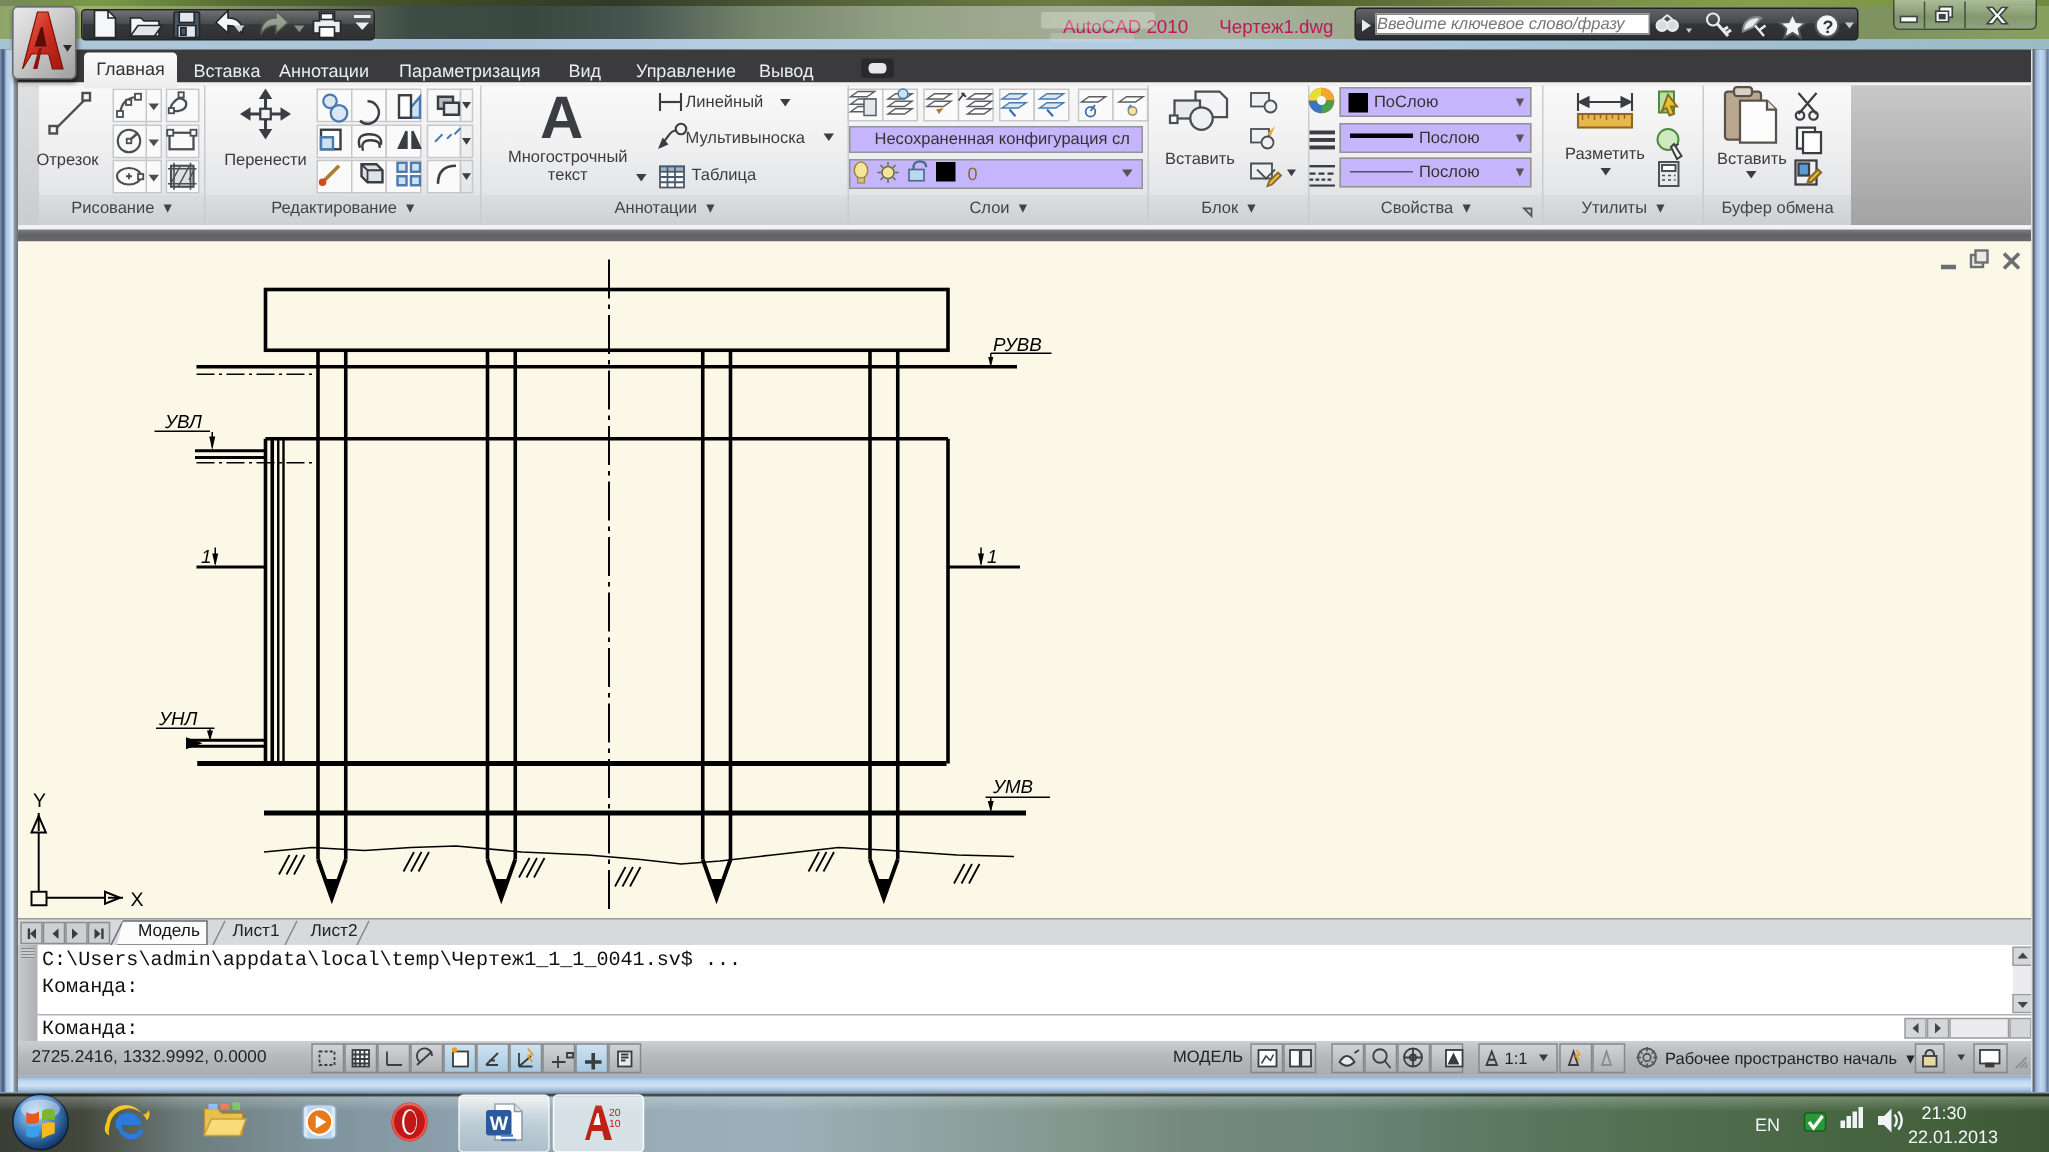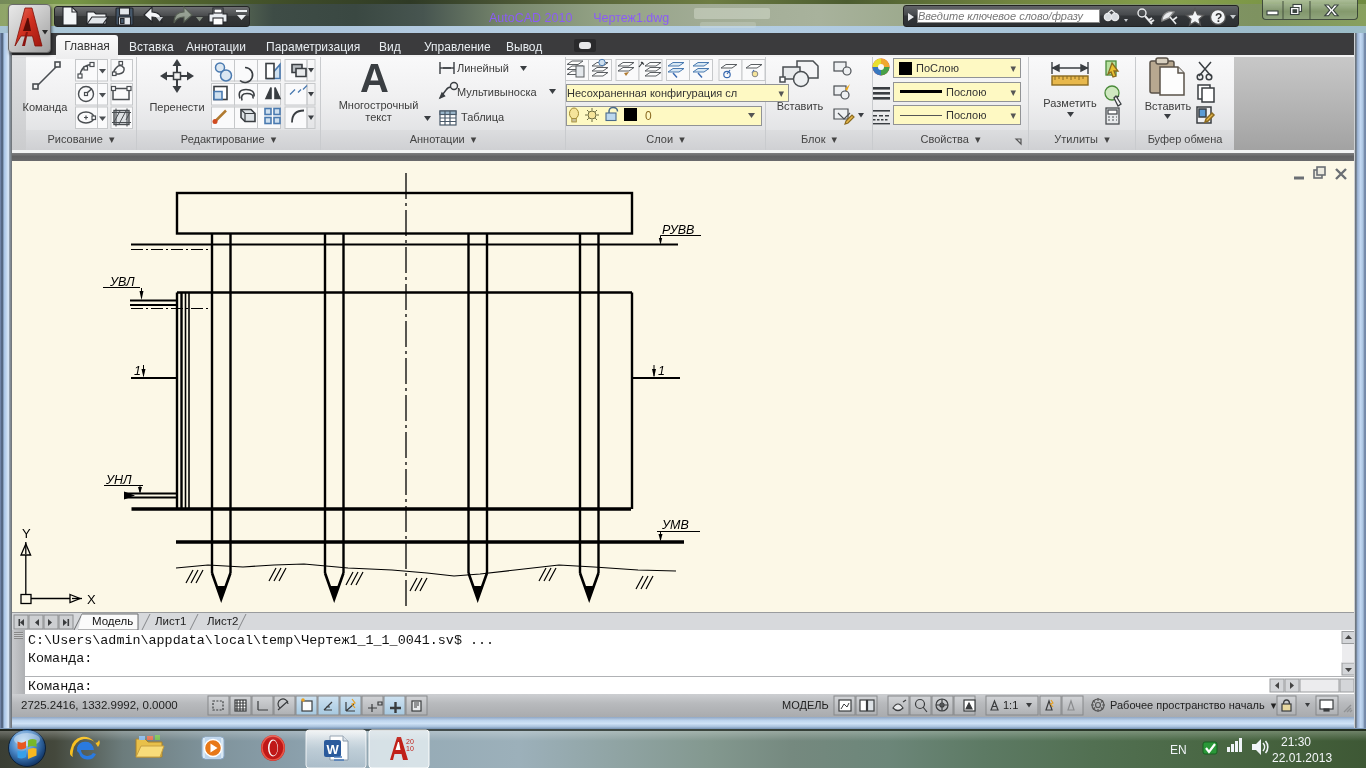--- a/index.html
+++ b/index.html
@@ -6,21 +6,21 @@
 body{font-family:"Liberation Sans",sans-serif;}
 #screen{position:absolute;top:0;left:0;width:1366px;height:768px;background:#fcf8e7;}
 .abs{position:absolute;}
 
 #walltop{top:0;left:0;width:1366px;height:4px;
  background:linear-gradient(90deg,#75895a 0,#7a9a48 5%,#55682f 12%,#3d4a28 22%,#2f3a26 30%,#54603a 40%,#6d7c42 52%,#4c5c30 62%,#718440 74%,#86a04c 86%,#6f8a40 100%);}
 #titlebar{top:4px;left:0;width:1366px;height:29px;
  background:linear-gradient(90deg,#8fa468 0,#9db274 4%,#8b9d6e 9%,#6c7d5e 15%,#3e4c46 20%,#3a4842 26%,#475550 31%,#76866c 37%,#93a285 44%,#a2ac96 52%,#a8b29c 60%,#9aa88a 68%,#8d9c7a 76%,#83966a 84%,#7e9260 92%,#88a05e 100%);}
 #titlebar:after{content:"";position:absolute;left:0;bottom:0;width:100%;height:7px;
  background:linear-gradient(90deg,rgba(170,200,230,.85),rgba(190,215,240,.9) 30%,rgba(175,205,235,.85) 70%,rgba(160,195,225,.8));}
-#titletext{top:11px;left:489px;width:400px;height:16px;color:#8b5cf6;font-size:12.5px;}
+#titletext{top:11px;left:489px;width:400px;height:16px;color:#be185d;font-size:12.5px;text-align:right;}
 #qat{top:6px;left:54px;width:196px;height:21px;border-radius:3px;
  background:linear-gradient(180deg,#6e7072 0,#4a4c4e 45%,#353738 50%,#2e3031 100%);
  border:1px solid #232425;}
 #search{top:5px;left:903px;width:336px;height:22px;border-radius:3px;
  background:linear-gradient(180deg,#616467 0,#46494c 45%,#333639 50%,#2c2f32 100%);
  border:1px solid #222;}
 #searchbox{top:3px;left:13px;width:183px;height:14px;background:#fff;border:1px solid #888;
  font-style:italic;color:#777;font-size:11px;padding-left:0;line-height:13px;}
 #winbtns{top:0px;left:1262px;width:96px;height:20px;
  background:linear-gradient(180deg,rgba(190,205,180,.75),rgba(130,150,120,.55) 60%,rgba(150,170,140,.65));
@@ -37,21 +37,21 @@
  border:1px solid #6a6a6a;box-shadow:1px 2px 3px rgba(0,0,0,.5);}
 
 #ribbon{top:57px;left:0;width:1366px;height:94px;background:#c9cbce;}
 #ribbonempty{top:0;left:1234px;width:123px;height:94px;background:linear-gradient(180deg,#c8c8c8,#a2a2a2);}
 .panel{position:absolute;top:0;height:73px;background:linear-gradient(180deg,#f9f9fa 0,#f0f0f1 55%,#e3e4e6 100%);}
 .plabel{position:absolute;top:73px;height:20px;background:linear-gradient(180deg,#dcddDF,#cfd0d3);
  color:#444;font-size:11px;text-align:center;line-height:19px;}
 #ribbonmargin{top:0;left:0;width:26px;height:93px;background:linear-gradient(180deg,#dfe0e2,#cbccce);}
 .bigtxt{position:absolute;color:#3c3c3c;font-size:11px;text-align:center;}
 .smalltxt{position:absolute;color:#3c3c3c;font-size:11px;}
-.combo{position:absolute;background:#fef9c3;border:1px solid #919396;font-size:11px;color:#333;}
+.combo{position:absolute;background:#c4b5fd;border:1px solid #919396;font-size:11px;color:#333;}
 
 #whitesep{top:150px;left:0;width:1366px;height:3px;background:#f2f3f4;}
 #darkstrip{top:153px;left:0;width:1366px;height:8px;background:linear-gradient(180deg,#7e7e80,#626264 45%,#6a6a6c);}
 
 #canvas{top:161px;left:12px;width:1342px;height:451px;background:#fcf8e7;}
 #bleft{z-index:2;top:33px;left:0;width:12px;height:695px;background:linear-gradient(90deg,#7d93ba 0,#45566e 18%,#a8c4e6 35%,#c3d8f0 55%,#dceafa 70%,#8e9aa8 80%,#6b6f72 100%);}
 #bright{z-index:2;top:33px;left:1354px;width:12px;height:695px;background:linear-gradient(90deg,#fdfdfd 0,#5c6670 14%,#9db4d4 30%,#c2d8f2 55%,#abc4e0 75%,#66799a 92%,#8099b8 100%);}
 
 #laytabs{top:612px;left:12px;width:1342px;height:18px;background:#d7d9dc;border-top:1px solid #9a9c9e;}
 
@@ -168,30 +168,30 @@
   <div class="plabel" style="left:566px;width:199px;">Слои&nbsp;&nbsp;▾</div>
   <div class="panel" style="left:766px;width:106px;"></div>
   <div class="plabel" style="left:766px;width:106px;text-align:center;">Блок&nbsp;&nbsp;▾</div>
   <div class="panel" style="left:873px;width:155px;"></div>
   <div class="plabel" style="left:873px;width:155px;">Свойства&nbsp;&nbsp;▾</div>
   <div class="panel" style="left:1029px;width:106px;"></div>
   <div class="plabel" style="left:1029px;width:106px;">Утилиты&nbsp;&nbsp;▾</div>
   <div class="panel" style="left:1136px;width:98px;"></div>
   <div class="plabel" style="left:1136px;width:98px;">Буфер обмена</div>
   <div class="abs" id="ribbonempty"></div>
-  <div class="bigtxt" style="left:16px;top:44px;width:58px;">Команда</div>
+  <div class="bigtxt" style="left:16px;top:44px;width:58px;">Отрезок</div>
   <div class="bigtxt" style="left:146px;top:44px;width:62px;">Перенести</div>
   <div class="bigtxt" style="left:329px;top:42px;width:99px;">Многострочный<br>текст</div>
   <div class="smalltxt" style="left:457px;top:5px;">Линейный</div>
   <div class="smalltxt" style="left:457px;top:29px;">Мультивыноска</div>
   <div class="smalltxt" style="left:461px;top:54px;">Таблица</div>
   <div class="bigtxt" style="left:769px;top:43px;width:62px;">Вставить</div>
   <div class="bigtxt" style="left:1039px;top:40px;width:62px;">Разметить</div>
   <div class="bigtxt" style="left:1137px;top:43px;width:62px;">Вставить</div>
-  <div class="combo" style="left:566px;top:27px;width:223px;height:18px;line-height:17px;padding-left:0;">Несохраненная конфигурация сл<span style="float:right;margin-right:4px;color:#555;">▾</span></div>
+  <div class="combo" style="left:566px;top:27px;width:196px;height:18px;line-height:17px;padding-left:16px;">Несохраненная конфигурация сл<span style="float:right;margin-right:4px;color:#555;">▾</span></div>
   <div class="combo" style="left:566px;top:49px;width:196px;height:20px;"></div>
   <div class="combo" style="left:893px;top:1px;width:128px;height:20px;line-height:19px;"><span style="display:inline-block;width:13px;height:13px;background:#000;margin:3px 4px 0 5px;vertical-align:top;"></span>ПоСлою<span style="float:right;margin-right:4px;color:#555;">▾</span></div>
   <div class="combo" style="left:893px;top:25px;width:128px;height:20px;line-height:19px;"><span style="display:inline-block;width:42px;height:3px;background:#000;margin:0 4px 3px 6px;"></span>Послою<span style="float:right;margin-right:4px;color:#555;">▾</span></div>
   <div class="combo" style="left:893px;top:48px;width:128px;height:20px;line-height:19px;"><span style="display:inline-block;width:42px;height:1.5px;background:#555;margin:0 4px 3px 6px;"></span>Послою<span style="float:right;margin-right:4px;color:#555;">▾</span></div>
   <svg width="1366" height="94" viewBox="0 0 1366 94" style="left:0;top:0;">
 
    <g stroke="#c6c8ca" fill="#fafafb" stroke-width="1">
     <rect x="75.5" y="2.5" width="32" height="21.5"></rect>
           <rect x="111" y="2.5" width="21.5" height="21.5"></rect>
     <rect x="75.5" y="26.5" width="32" height="21.5"></rect>

